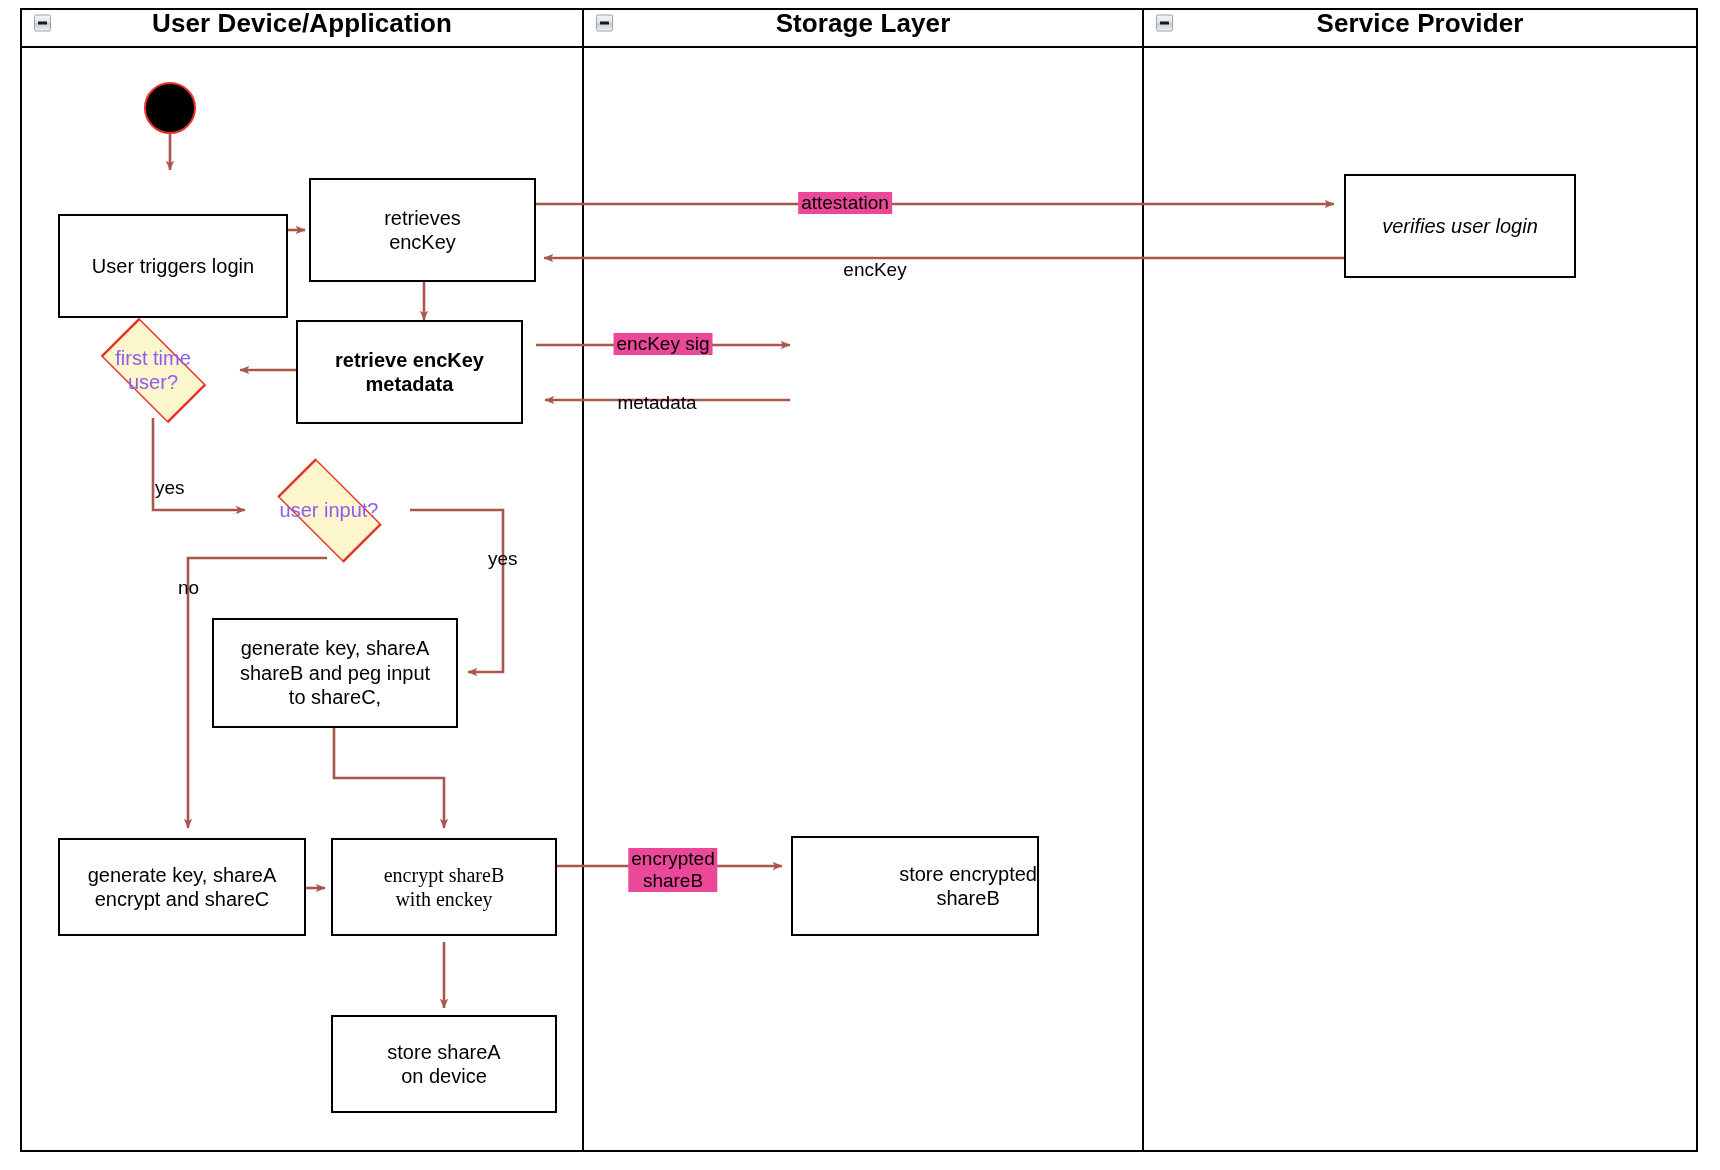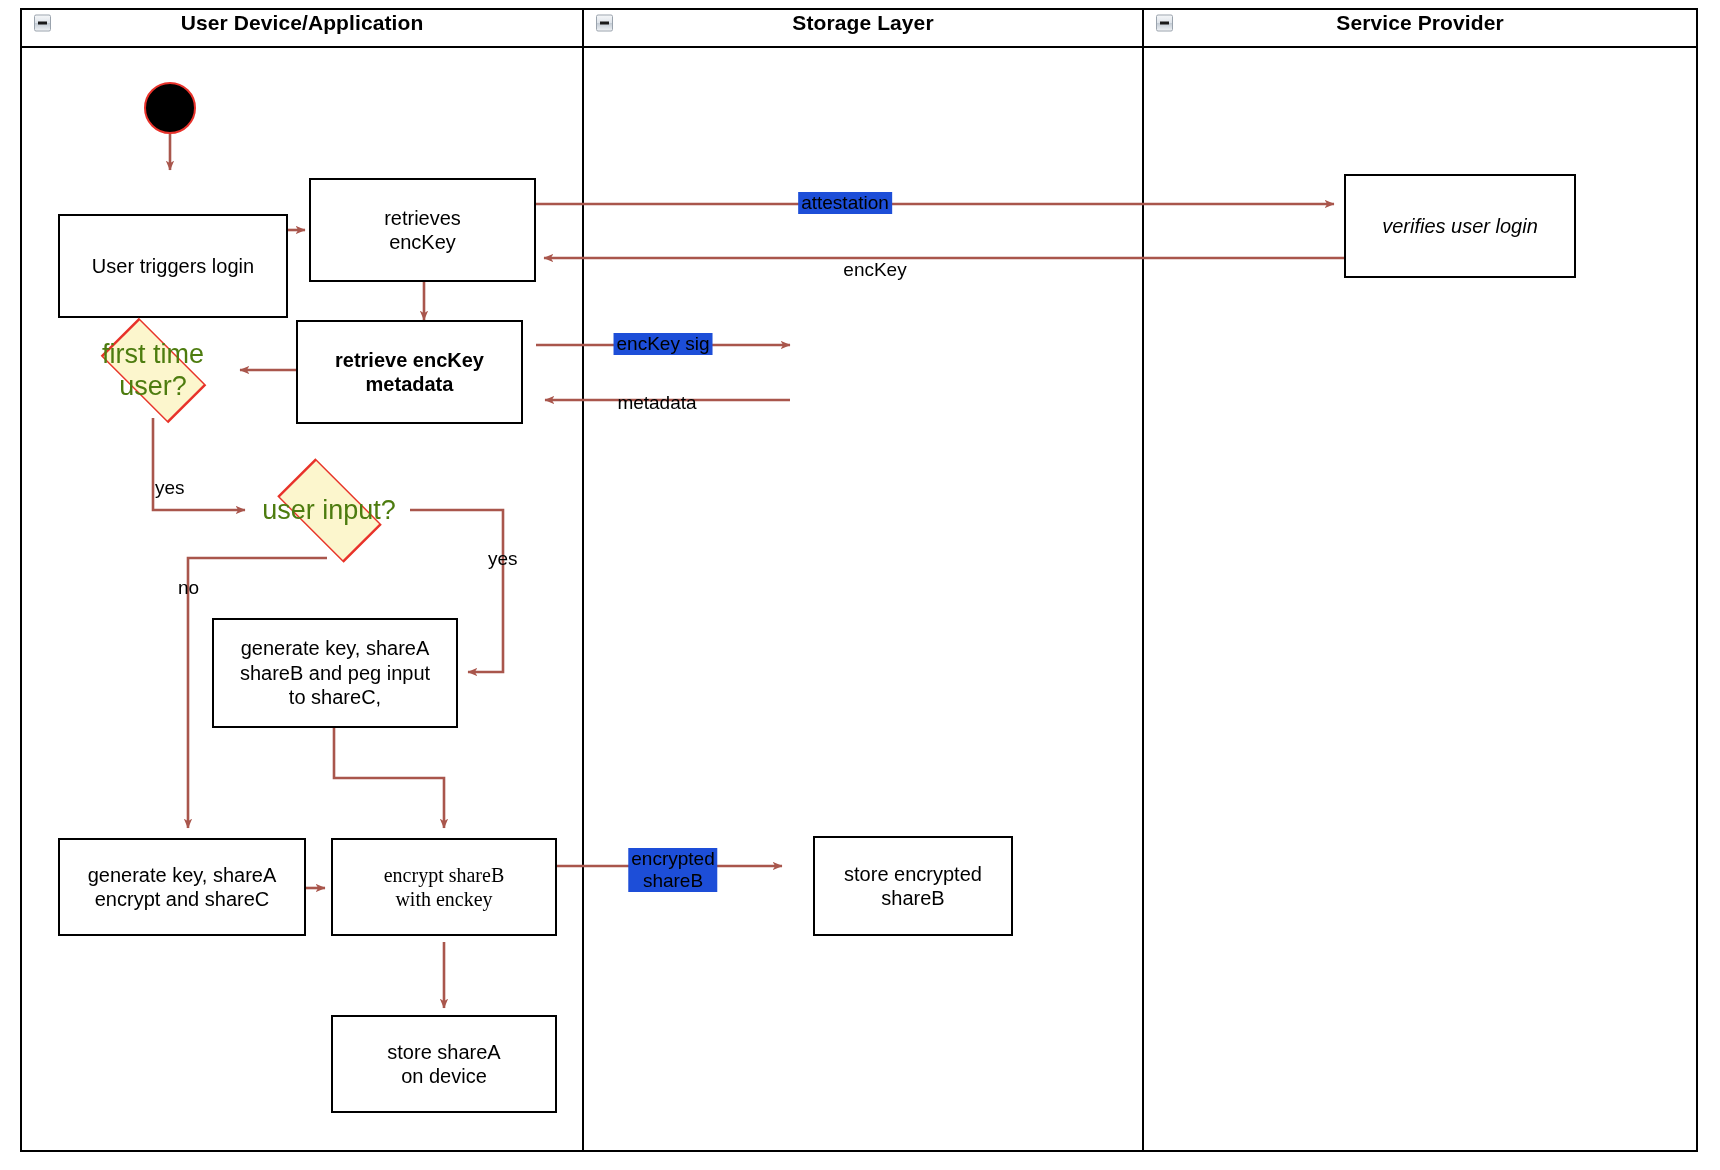--- a/index.html
+++ b/index.html
@@ -38,21 +38,21 @@
     position: absolute;
     top: 0;
     height: 48px;
     border-bottom: 2px solid #000000;
     box-sizing: border-box;
     display: flex;
     align-items: center;
     justify-content: center;
   }
   .lane-title {
-    font-size: 21px;
+    font-size: 26px;
     font-weight: bold;
     color: #000000;
     letter-spacing: 0.1px;
   }
   .collapse-icon {
     position: absolute;
     left: 12px;
     top: 50%;
     transform: translateY(-50%);
     width: 17px;
@@ -115,40 +115,40 @@
   .decision .dlabel {
     position: absolute;
     left: 0;
     top: 0;
     width: 100%;
     height: 100%;
     display: flex;
     align-items: center;
     justify-content: center;
     text-align: center;
-    font-size: 27px;
+    font-size: 20px;
     line-height: 1.2;
-    color: #4d7c0f;
+    color: #8b5cf6;
     white-space: nowrap;
   }
 
   
   .edge-layer {
     position: absolute;
     left: 0;
     top: 0;
     width: 1720px;
     height: 1170px;
     pointer-events: none;
   }
   .edge-label {
     position: absolute;
     font-size: 19px;
     color: #000000;
-    background: #1d4ed8;
+    background: #ec4899;
     padding: 0 3px;
     white-space: nowrap;
     line-height: 1.15;
     text-align: center;
   }
   .edge-label.nobg {
     background: transparent;
   }
 </style>
 </head>
@@ -271,21 +271,21 @@
     </div>
   </div>
 
   <div class="node action" style="left:331px; top:838px; width:226px; height:98px;font-family:Liberation Serif, serif;">
     <div>
       <div class="txt">encrypt shareB</div>
       <div class="txt">with enckey</div>
     </div>
   </div>
 
-  <div class="node action" style="left:813px; top:836px; width:200px; height:100px;">
+  <div class="node action" style="left:791px; top:836px; width:248px; height:100px;justify-content:flex-end;">
     <div>
       <div class="txt">store encrypted</div>
       <div class="txt">shareB</div>
     </div>
   </div>
 
   <div class="node action" style="left:331px; top:1015px; width:226px; height:98px;">
     <div>
       <div class="txt">store shareA</div>
       <div class="txt">on device</div>

